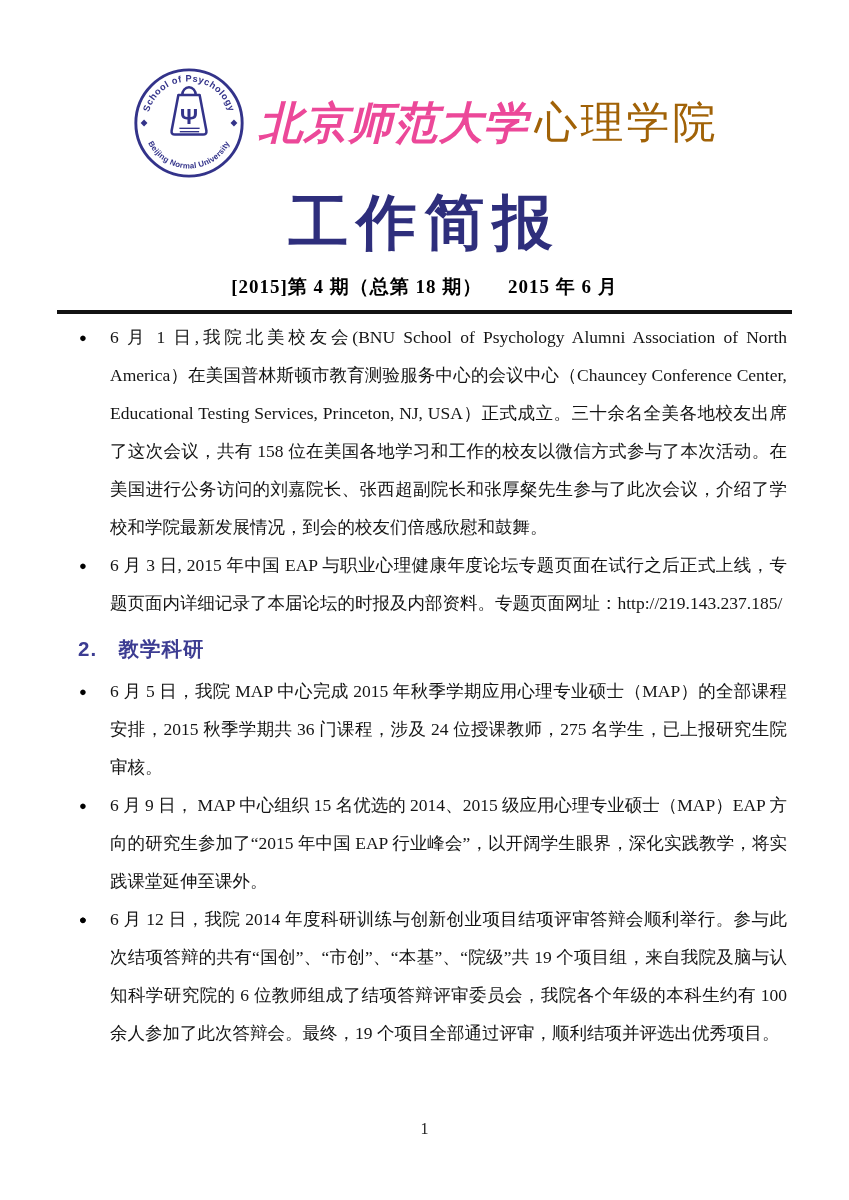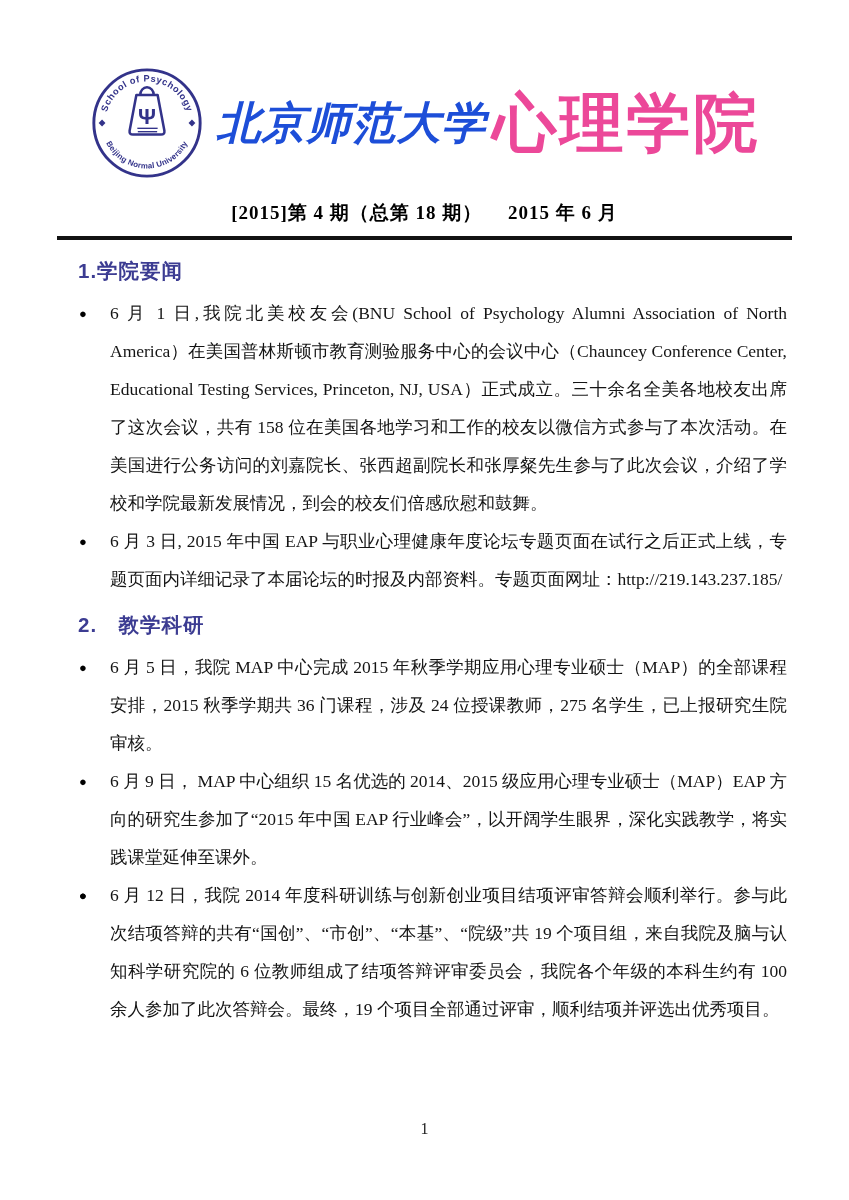--- a/index.html
+++ b/index.html
@@ -25,28 +25,28 @@
   }
   .seal { width: 116px; height: 116px; flex: 0 0 auto; }
   .seal text { fill: #33338a; font-family: "Liberation Sans", sans-serif; }
   .school-name { display: flex; align-items: center; white-space: nowrap; }
   .school-script {
     font-family: "DejaVu Serif", serif;
     font-style: italic;
     font-weight: bold;
     font-size: 44px;
     letter-spacing: 1px;
-    color: #1d4ed8;
+    color: #ec4899;
   }
   .school-bold {
     font-family: "DejaVu Sans", "Liberation Sans", sans-serif;
-    font-weight: 700;
-    font-size: 64px;
+    font-weight: 400;
+    font-size: 43px;
     letter-spacing: 3px;
-    color: #ec4899;
+    color: #a16207;
     margin-left: 6px;
   }
   .doc-title {
     margin: 8px 0 0 0;
     font-size: 60px;
     line-height: 1.1;
     font-weight: bold;
     letter-spacing: 8px;
     color: #2e2e7c;
     font-family: "Liberation Serif", "DejaVu Serif", serif;
@@ -128,30 +128,30 @@
         <line x1="50" y1="65.5" x2="71" y2="65.5" stroke="#33338a" stroke-width="1.4"></line>
         <line x1="50.5" y1="69" x2="70.5" y2="69" stroke="#33338a" stroke-width="1.4"></line>
       </svg>
 
       <div class="school-name">
         <span class="school-script">北京师范大学</span>
           <span class="school-bold">心理学院</span>
       </div>
     </div>
 
+    <h1 class="doc-title">工作简报</h1>
 
     <div class="issue-line">[2015]第 4 期（总第 18 期）　 2015 年 6 月</div>
 
     <div class="thick-rule"></div>
   </header>
 
   <main class="main">
 
     <section>
-      <h2 class="sec-heading">1.学院要闻</h2>
       <ul class="bullet-list">
         <li>
           <span class="marker">●</span>
           <span>6 月 1 日,我院北美校友会(BNU School of Psychology Alumni Association of North America）在美国普林斯顿市教育测验服务中心的会议中心（Chauncey Conference Center, Educational Testing Services, Princeton, NJ, USA）正式成立。三十余名全美各地校友出席了这次会议，共有 158 位在美国各地学习和工作的校友以微信方式参与了本次活动。在美国进行公务访问的刘嘉院长、张西超副院长和张厚粲先生参与了此次会议，介绍了学校和学院最新发展情况，到会的校友们倍感欣慰和鼓舞。</span>
         </li>
         <li>
           <span class="marker">●</span>
           <span>6 月 3 日, 2015 年中国 EAP 与职业心理健康年度论坛专题页面在试行之后正式上线，专题页面内详细记录了本届论坛的时报及内部资料。专题页面网址：http://219.143.237.185/</span>
         </li>
       </ul>

